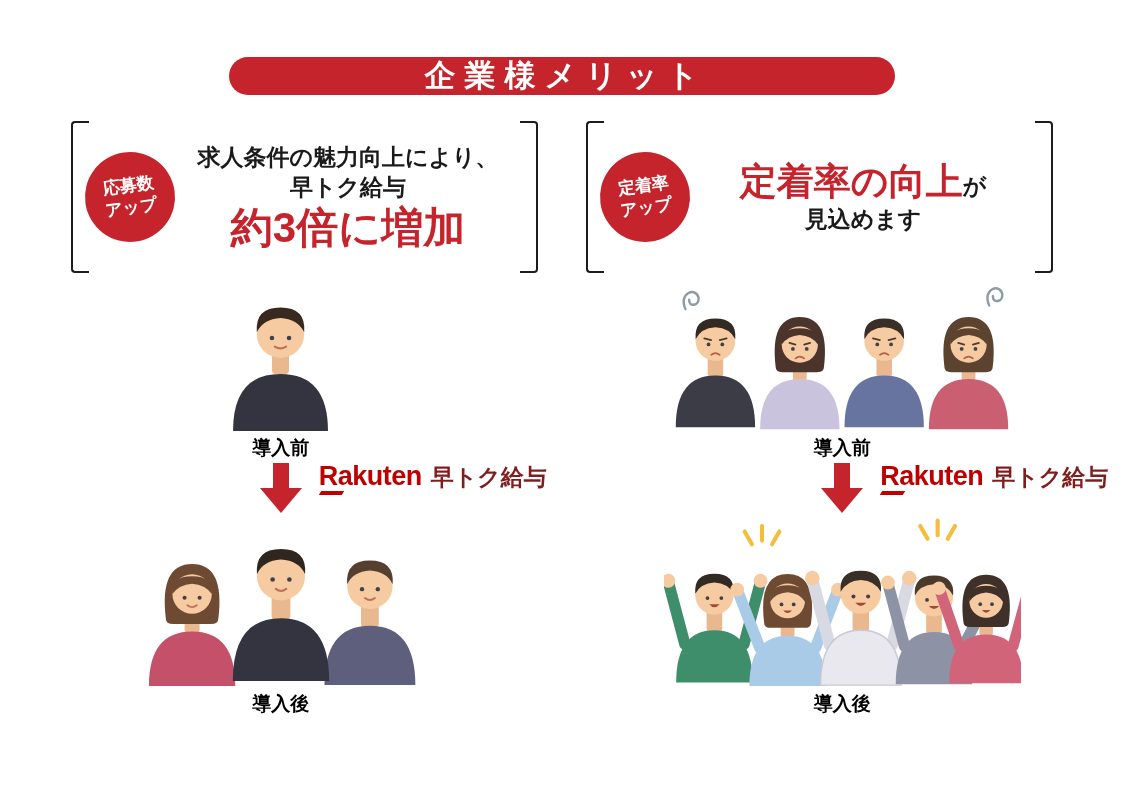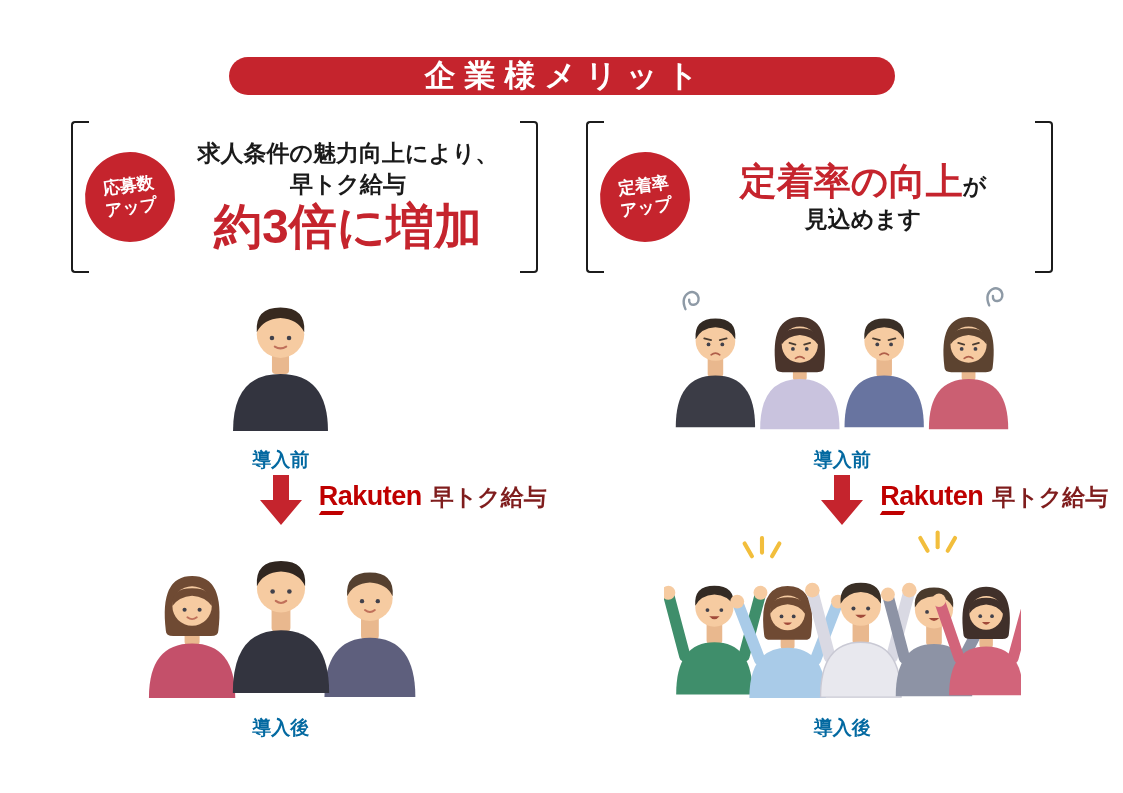--- a/index.html
+++ b/index.html
@@ -28,40 +28,40 @@
     border:2.5px solid #1c1c1c;
   }
   .panel::before { left:0; border-right:none; border-radius:4px 0 0 4px; }
   .panel::after  { right:0; border-left:none; border-radius:0 4px 4px 0; }
   .panel-inner {
     position:absolute; inset:0; display:flex; flex-direction:column;
     justify-content:center; align-items:center;
     padding-left:104px; padding-right:16px; text-align:center;
   }
   .panel-line { font-size:23px; font-weight:bold; line-height:1.32; color:#1a1a1a; }
-  .panel-highlight-big { font-size:48px; font-weight:bold; color:#c5242d; line-height:1.18; }
+  .panel-highlight-big { font-size:42px; font-weight:bold; color:#c5242d; line-height:1.18; }
   .panel-highlight-mid { font-size:37px; font-weight:bold; color:#c5242d; line-height:1.18; }
   .highlight-suffix { font-size:23px; font-weight:bold; color:#1a1a1a; }
   .badge {
     position:absolute; left:14px; top:31px; width:90px; height:90px;
     border-radius:50%; background:#c5242d; color:#ffffff;
     display:flex; flex-direction:column; align-items:center; justify-content:center;
     font-size:17px; font-weight:bold; line-height:1.3;
     transform:rotate(-8deg); z-index:2; text-align:center;
   }
   
   .columns { display:flex; margin-top:6px; }
   .column { width:50%; display:flex; flex-direction:column; align-items:center; }
   .illus-before { height:152px; display:flex; align-items:flex-end; }
   .illus-after  { height:172px; display:flex; align-items:flex-end; }
-  .stage-label { font-size:19px; font-weight:bold; color:#0369a1; margin-top:16px; height:24px; }
+  .stage-label { font-size:19px; font-weight:bold; color:#000000; margin-top:4px; height:24px; }
   .arrow-row { position:relative; height:54px; width:100%; margin-top:2px; }
   .down-arrow { position:absolute; left:50%; transform:translateX(-50%); top:1px; }
   .logo {
-    position:absolute; left:calc(50% + 38px); top:8px;
+    position:absolute; left:calc(50% + 38px); top:0;
     display:flex; align-items:baseline; gap:9px; white-space:nowrap;
   }
   .rakuten {
     position:relative; font-size:27px; font-weight:800; color:#bf0000;
     letter-spacing:-0.5px;
   }
   .rakuten::after {
     content:""; position:absolute; left:1px; bottom:-3px;
     width:23px; height:4px; background:#bf0000; transform:skewX(-32deg);
   }

